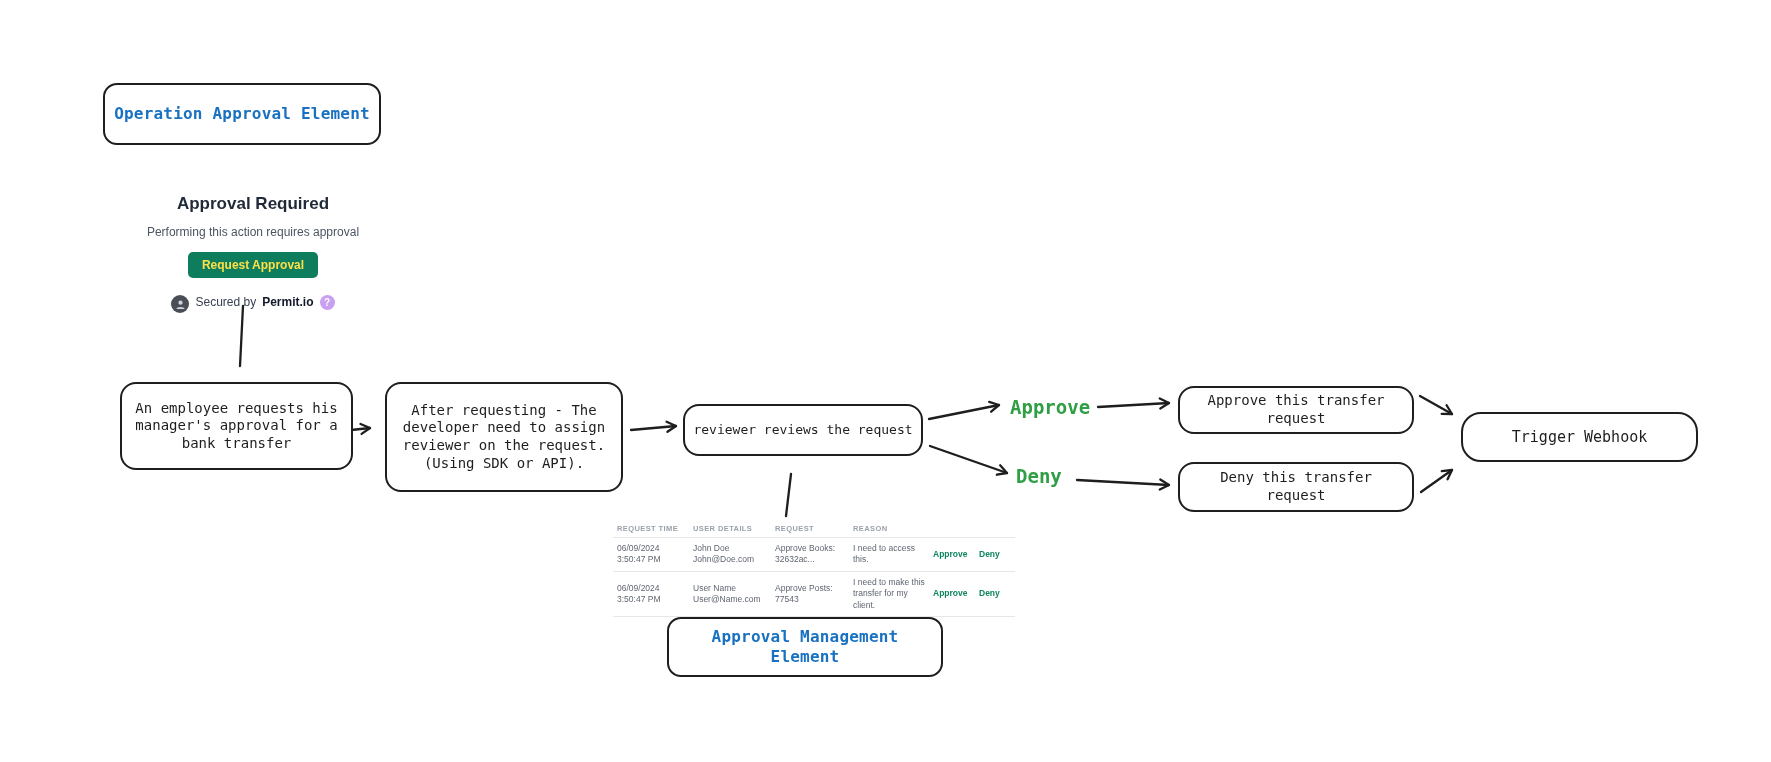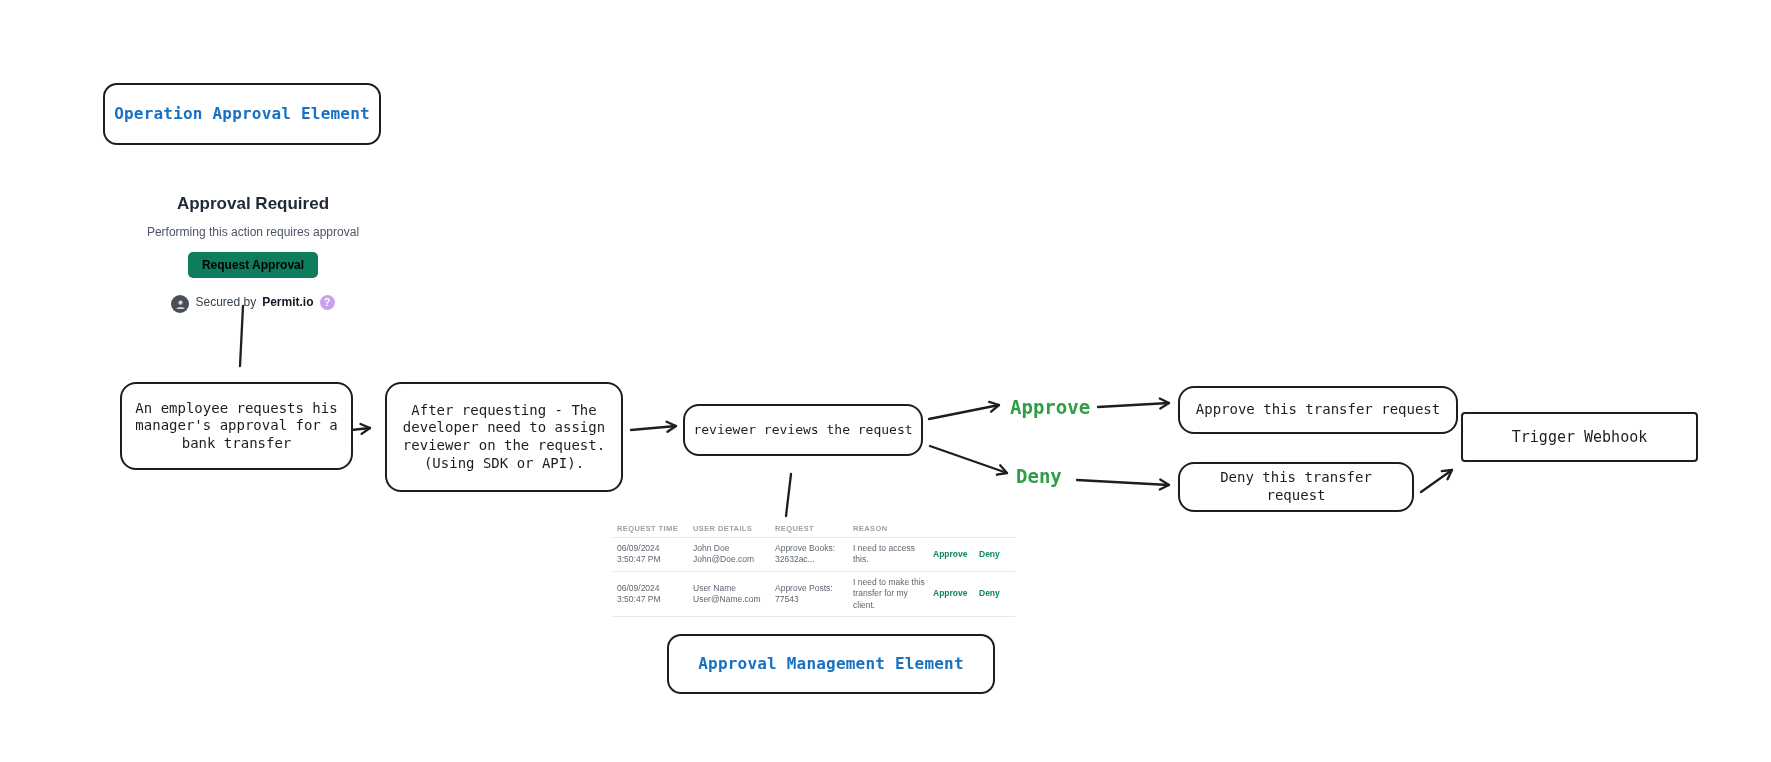--- a/index.html
+++ b/index.html
@@ -58,21 +58,21 @@
     left: 105px; top: 158px; width: 296px;
     text-align: center;
     font-family: "Liberation Sans", sans-serif;
     margin-top: 36px;
   }
   .widget-title { font-size: 17px; font-weight: 700; color: #1f2937; margin: 0 0 11px 0; }
   .widget-sub { font-size: 12px; color: #4b5563; margin: 0 0 13px 0; }
   .widget-btn {
     display: inline-block;
     background: #0e7d5e;
-    color: #000000;
+    color: #fde047;
     font-size: 12px;
     font-weight: 700;
     font-family: "Liberation Sans", sans-serif;
     border: none;
     border-radius: 5px;
     padding: 6px 14px;
     cursor: pointer;
     margin: 0 0 17px 0;
   }
   .secured-row {
@@ -171,29 +171,29 @@
 </div>
 
 <div class="shape" style="left:683px; top:404px; width:240px; height:52px; font-size:13px;">
   <span>reviewer reviews the request</span>
 </div>
 
 <div class="branch-label" style="left:1010px; top:396px;">Approve</div>
 
 <div class="branch-label" style="left:1016px; top:465px;">Deny</div>
 
-<div class="shape" style="left:1178px; top:386px; width:280px; height:48px;">
+<div class="shape" style="left:1178px; top:386px; width:236px; height:48px;">
   <span>Approve this transfer request</span>
 </div>
 
 <div class="shape" style="left:1178px; top:462px; width:236px; height:50px;">
   <span>Deny this transfer request</span>
 </div>
 
-<div class="shape" style="left:1461px; top:412px; width:237px; height:50px; font-size:15px; border-radius:4px;">
+<div class="shape" style="left:1461px; top:412px; width:237px; height:50px; font-size:15px; border-radius:20px;">
   <span>Trigger Webhook</span>
 </div>
 
 <table class="req-table">
   <colgroup>
     <col style="width:76px">
       <col style="width:82px">
       <col style="width:78px">
       <col style="width:80px">
       <col style="width:46px">
@@ -248,15 +248,15 @@
       <td>
           <span class="cell-link">Approve</span>
         </td>
       <td>
           <span class="cell-link">Deny</span>
         </td>
     </tr>
   </tbody>
 </table>
 
-<div class="shape label-box" style="left:667px; top:634px; width:328px; height:60px;">
+<div class="shape label-box" style="left:667px; top:617px; width:276px; height:60px;">
   <span>Approval Management Element</span>
 </div>
 
 </body></html>

